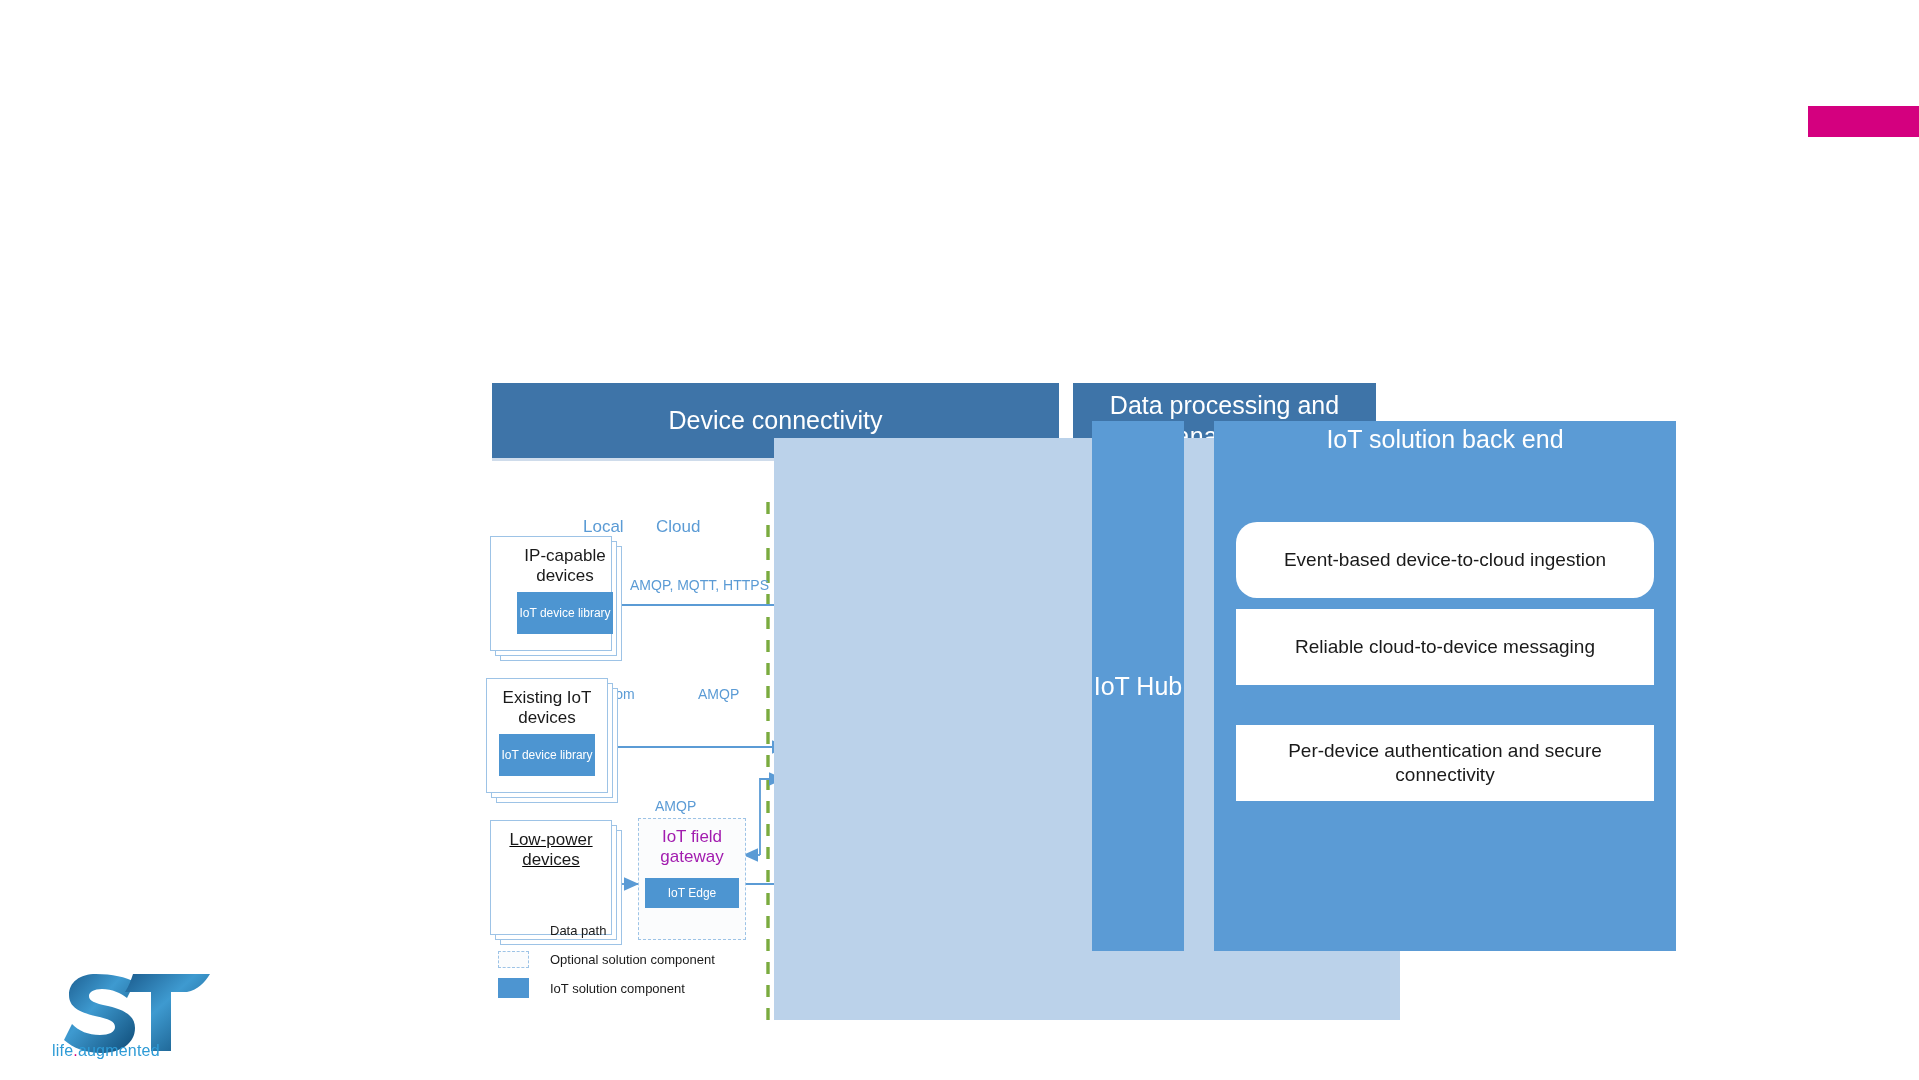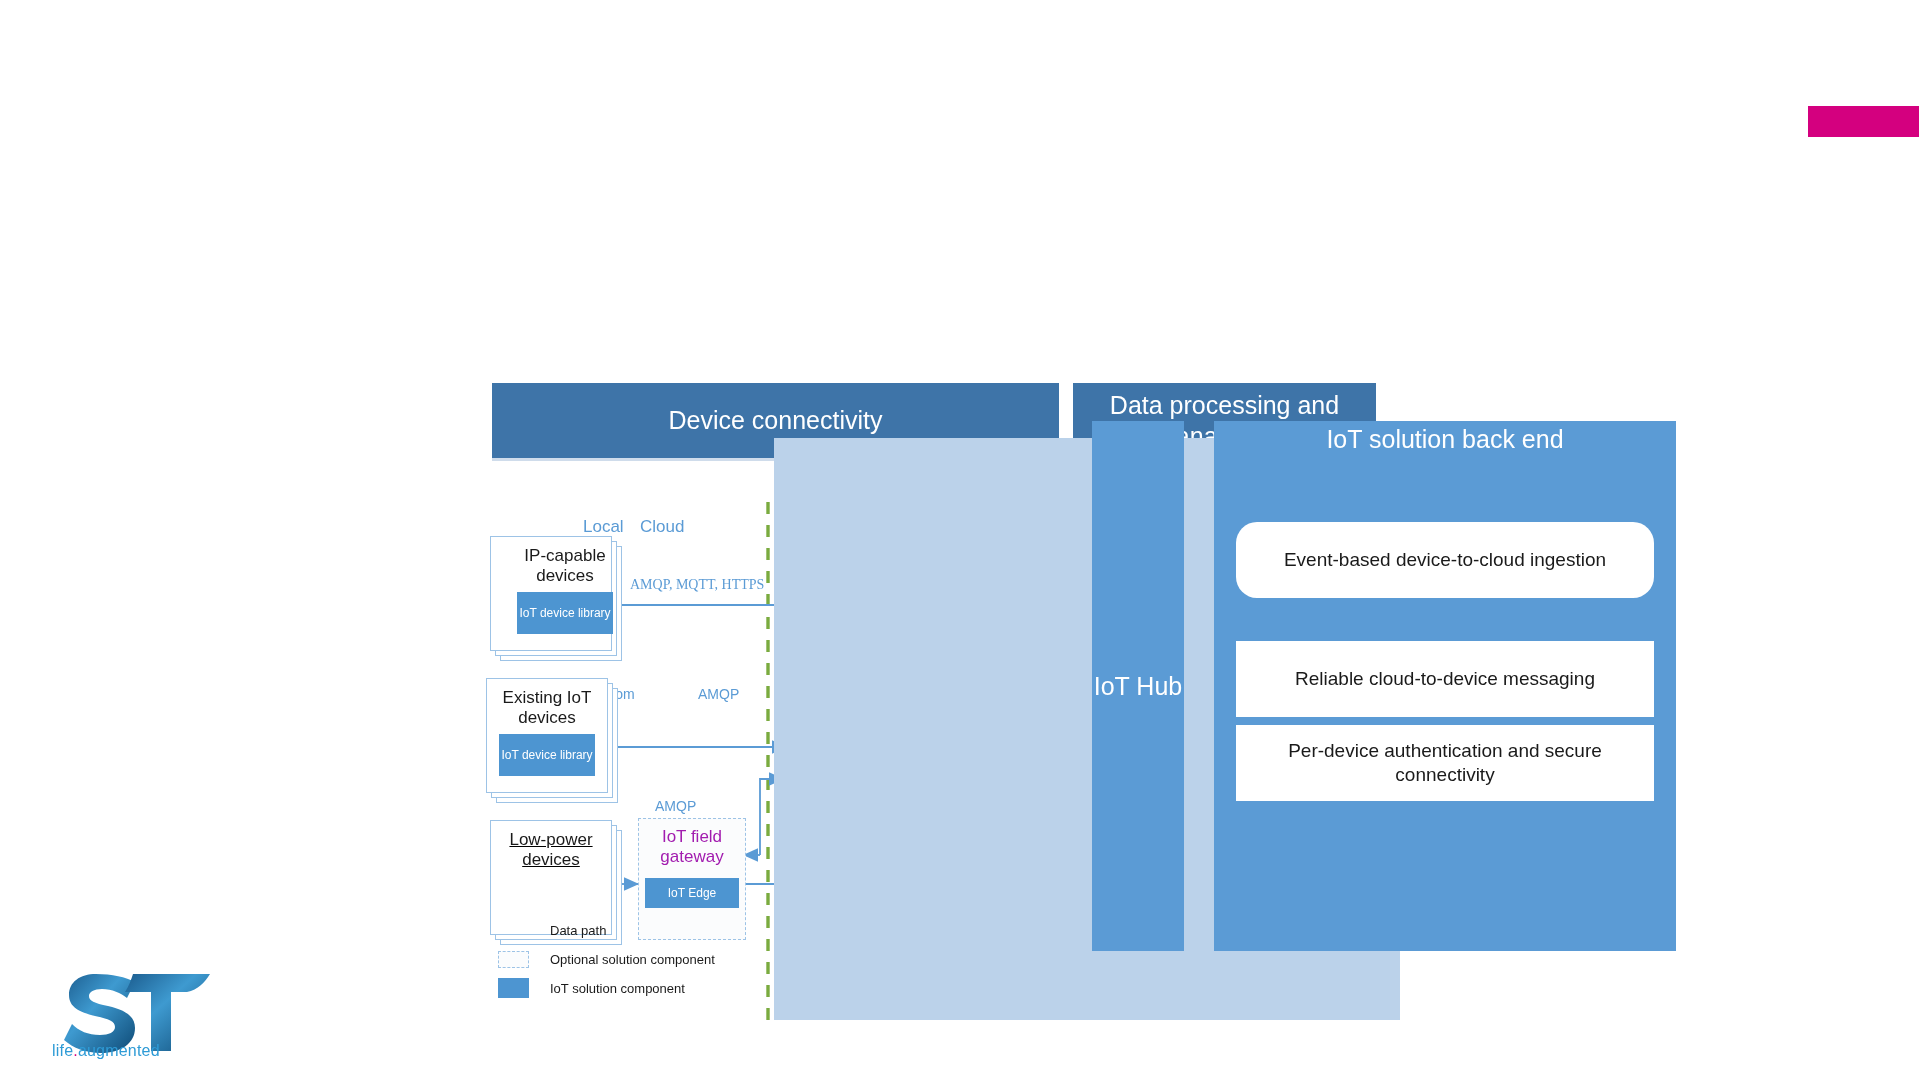--- a/index.html
+++ b/index.html
@@ -33,23 +33,23 @@
   }
   #hdr-device{left:492px;top:383px;width:567px;height:78px;}
   #hdr-data{left:1073px;top:383px;width:303px;height:78px;}
 
   
   .diagram{position:absolute;left:480px;top:480px;width:920px;height:540px;}
   .diagram svg{position:absolute;left:0;top:0;width:920px;height:540px;overflow:visible;}
 
   .lbl{position:absolute;color:#5B9BD5;font-size:17px;white-space:nowrap;}
   .lbl.local{left:103px;top:37px;}
-  .lbl.cloud{left:160px;top:37px;}
+  .lbl.cloud{left:176px;top:37px;}
   .proto{position:absolute;color:#5B9BD5;font-size:14px;white-space:nowrap;}
-  #proto-1{left:150px;top:97px;font-family:Liberation Serif, serif;}
+  #proto-1{left:150px;top:97px;}
   #proto-2{left:50px;top:206px;}
   #proto-3{left:218px;top:206px;}
   #proto-4{left:175px;top:318px;}
 
   
   .stack{position:absolute;}
   .stack .sh{position:absolute;background:#ffffff;border:1.4px solid #9DC3E6;box-sizing:border-box;}
   .stack .face{
     position:absolute;left:0;top:0;background:#ffffff;
     border:1.4px solid #9DC3E6;box-sizing:border-box;
@@ -89,21 +89,21 @@
   .backend .be-title{
     color:#ffffff;font-size:25px;text-align:center;margin-top:4px;
   }
   .feat{
     position:absolute;left:22px;width:418px;background:#ffffff;
     color:#1a1a1a;font-size:19px;text-align:center;line-height:1.25;
     display:flex;align-items:center;justify-content:center;
     box-sizing:border-box;padding:6px 12px;
   }
   #feat-0{top:101px;height:76px;border-radius:21px;}
-  #feat-1{top:220px;height:76px;}
+  #feat-1{top:188px;height:76px;}
   #feat-2{top:304px;height:76px;}
 
   
   .legend{position:absolute;left:18px;top:438px;}
   .leg-row{display:flex;align-items:center;height:24px;margin-bottom:5px;}
   .leg-key{width:52px;display:flex;align-items:center;justify-content:flex-start;}
   .leg-txt{font-size:13px;color:#1a1a1a;white-space:nowrap;}
   .leg-dashed{width:31px;height:17px;border:1.4px dashed #9DC3E6;background:#fbfcfd;box-sizing:border-box;}
   .leg-solid{width:31px;height:20px;background:#4D95D1;}
 

